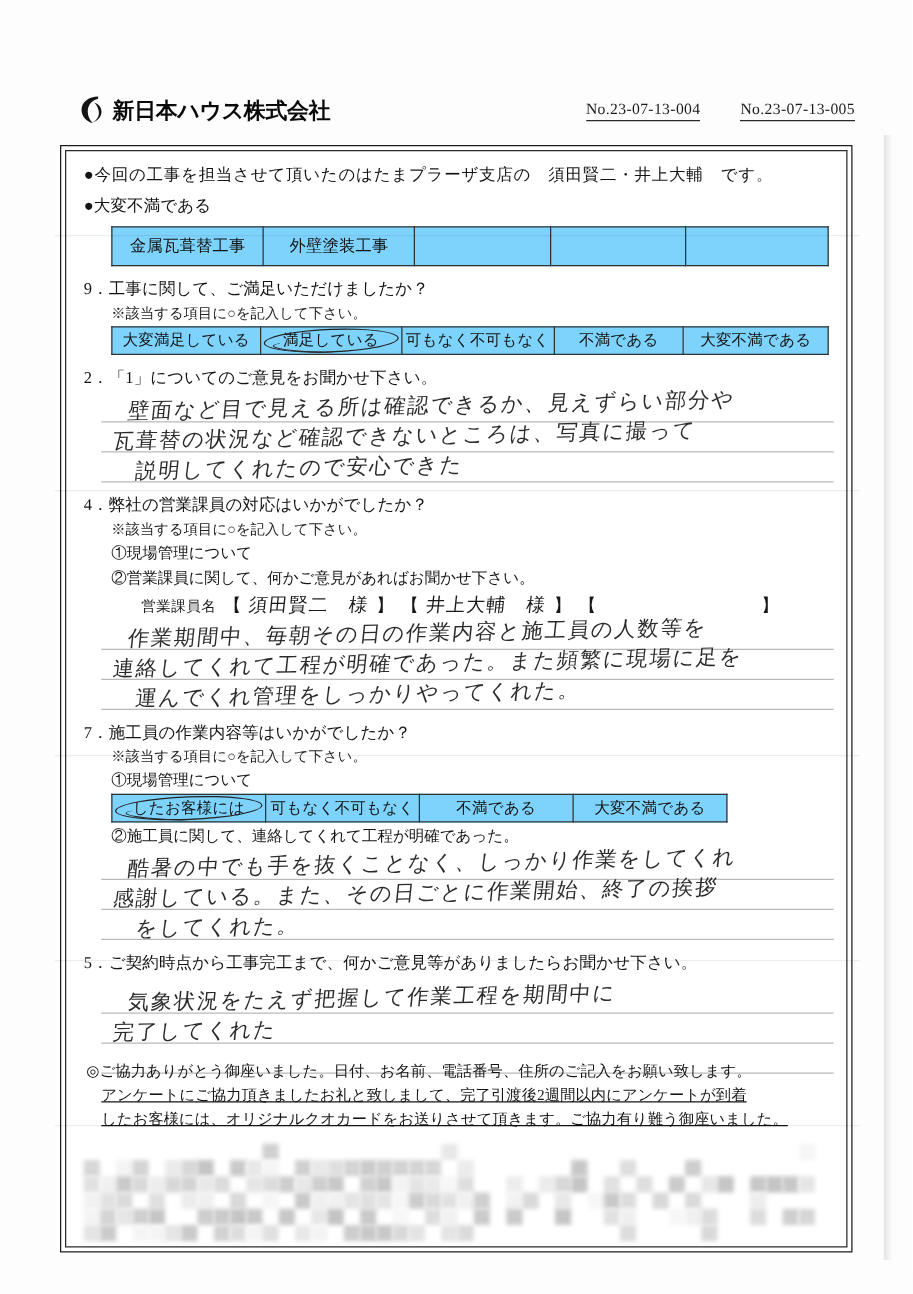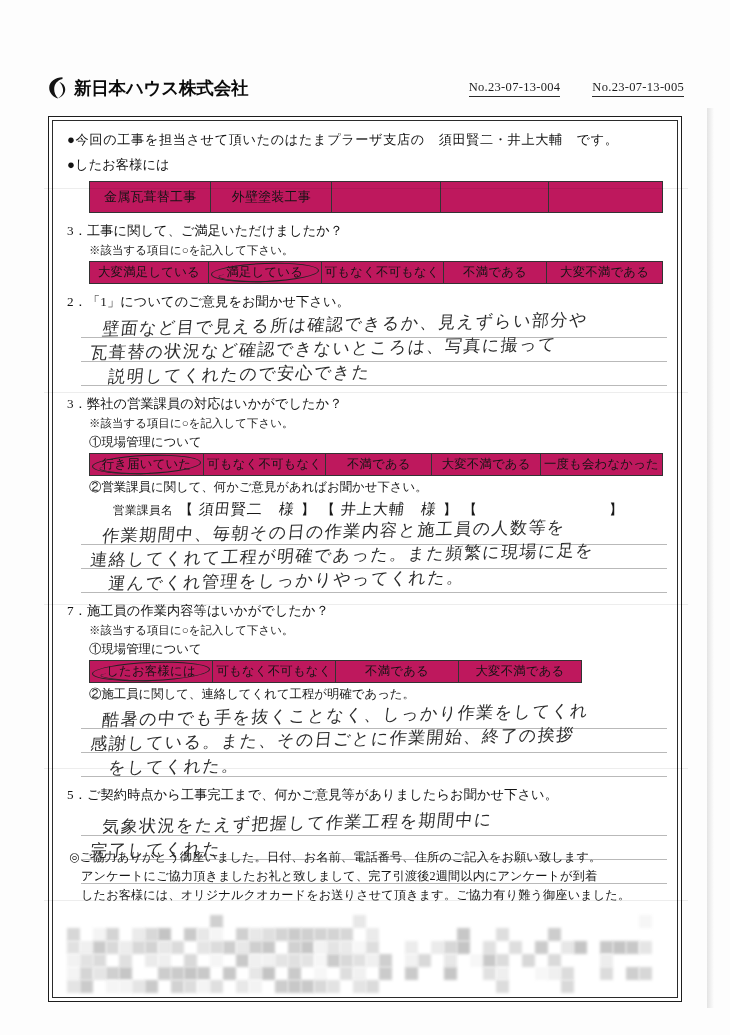--- a/index.html
+++ b/index.html
@@ -27,21 +27,21 @@
   
   .letterhead {
     position: absolute;
     top: 76px;
     left: 46px;
     right: 28px;
     height: 34px;
   }
   .brand {
     position: absolute;
-    left: 0;
+    left: 16px;
     top: 0;
     display: flex;
     align-items: center;
     gap: 6px;
   }
   .brand-mark {
     width: 22px;
     height: 24px;
     position: relative;
     display: inline-block;
@@ -110,21 +110,21 @@
     color: #141414;
     white-space: nowrap;
   }
   .staff-inline { letter-spacing: 0.6px; }
 
   
   .opt-table {
     border-collapse: collapse;
     table-layout: fixed;
     margin: 2px 0 0 22px;
-    background: #be185d;
+    background: #7dd3fc;
   }
   .opt-table td {
     border: 1px solid #333;
     height: 21px;
     text-align: center;
     font-size: 12.4px;
     letter-spacing: 0.2px;
     color: #141414;
     padding: 0 2px;
     position: relative;
@@ -236,21 +236,21 @@
     position: absolute;
     left: 16px;
     right: 16px;
     bottom: 92px;
     font-size: 12.2px;
     line-height: 1.55;
     color: #151515;
     letter-spacing: 0.1px;
   }
   .footer-note .ln { white-space: nowrap; }
-  .footer-note .indent { padding-left: 12px; }
+  .footer-note .indent { padding-left: 12px; text-decoration: underline; }
 
   
   .redaction {
     position: absolute;
     left: 14px;
     bottom: 6px;
     width: 590px;
     height: 76px;
   }
   .redaction .blk {
@@ -300,35 +300,35 @@
   </div>
 
   <div class="edge-shadow"></div>
 
   <div class="form-frame">
   <div class="form-inner">
 
 
     <div class="bullet-line staff-inline">●今回の工事を担当させて頂いたのはたまプラーザ支店の　須田賢二・井上大輔　です。</div>
 
-    <div class="bullet-line">●したお客様には</div>
+    <div class="bullet-line">●大変不満である</div>
     <table class="opt-table work-table">
       <tbody>
             <tr>
         <td style="width:118px">金属瓦葺替工事</td>
         <td style="width:118px">外壁塗装工事</td>
         <td style="width:110px"></td>
         <td style="width:110px"></td>
         <td style="width:116px"></td>
       </tr>
     </tbody>
         </table>
 
     <div class="q">
-      <div class="q-head">3．工事に関して、ご満足いただけましたか？</div>
+      <div class="q-head">9．工事に関して、ご満足いただけましたか？</div>
       <div class="q-note">※該当する項目に○を記入して下さい。</div>
       <table class="opt-table">
         <tbody>
               <tr>
           <td style="width:118px">大変満足している</td>
           <td style="width:118px" class="circled">
             <span>満足している</span>
             <span class="ellipse"></span>
           </td>
           <td style="width:118px">可もなく不可もなく</td>
@@ -345,37 +345,23 @@
         <div class="rule"></div>
         <div class="rule"></div>
         <div class="rule"></div>
         <span class="ink l1">壁面など目で見える所は確認できるか、見えずらい部分や</span>
         <span class="ink l2">瓦葺替の状況など確認できないところは、写真に撮って</span>
         <span class="ink l3">説明してくれたので安心できた</span>
       </div>
     </div>
 
     <div class="q">
-      <div class="q-head">3．弊社の営業課員の対応はいかがでしたか？</div>
+      <div class="q-head">4．弊社の営業課員の対応はいかがでしたか？</div>
       <div class="q-note">※該当する項目に○を記入して下さい。</div>
       <div class="q-sub">①現場管理について</div>
-      <table class="opt-table">
-        <tbody>
-              <tr>
-          <td style="width:118px" class="circled">
-            <span>行き届いていた</span>
-            <span class="ellipse"></span>
-          </td>
-          <td style="width:118px">可もなく不可もなく</td>
-          <td style="width:118px">不満である</td>
-          <td style="width:110px">大変不満である</td>
-          <td style="width:118px">一度も会わなかった</td>
-        </tr>
-      </tbody>
-          </table>
       <div class="q-sub">②営業課員に関して、何かご意見があればお聞かせ下さい。</div>
 
       <div class="staff-row">
         <span class="lbl">営業課員名</span>
         <span class="brk">【</span>
         <span class="staff-slot">須田賢二　様</span>
         <span class="brk">】</span>
         <span class="brk">【</span>
         <span class="staff-slot">井上大輔　様</span>
         <span class="brk">】</span>

